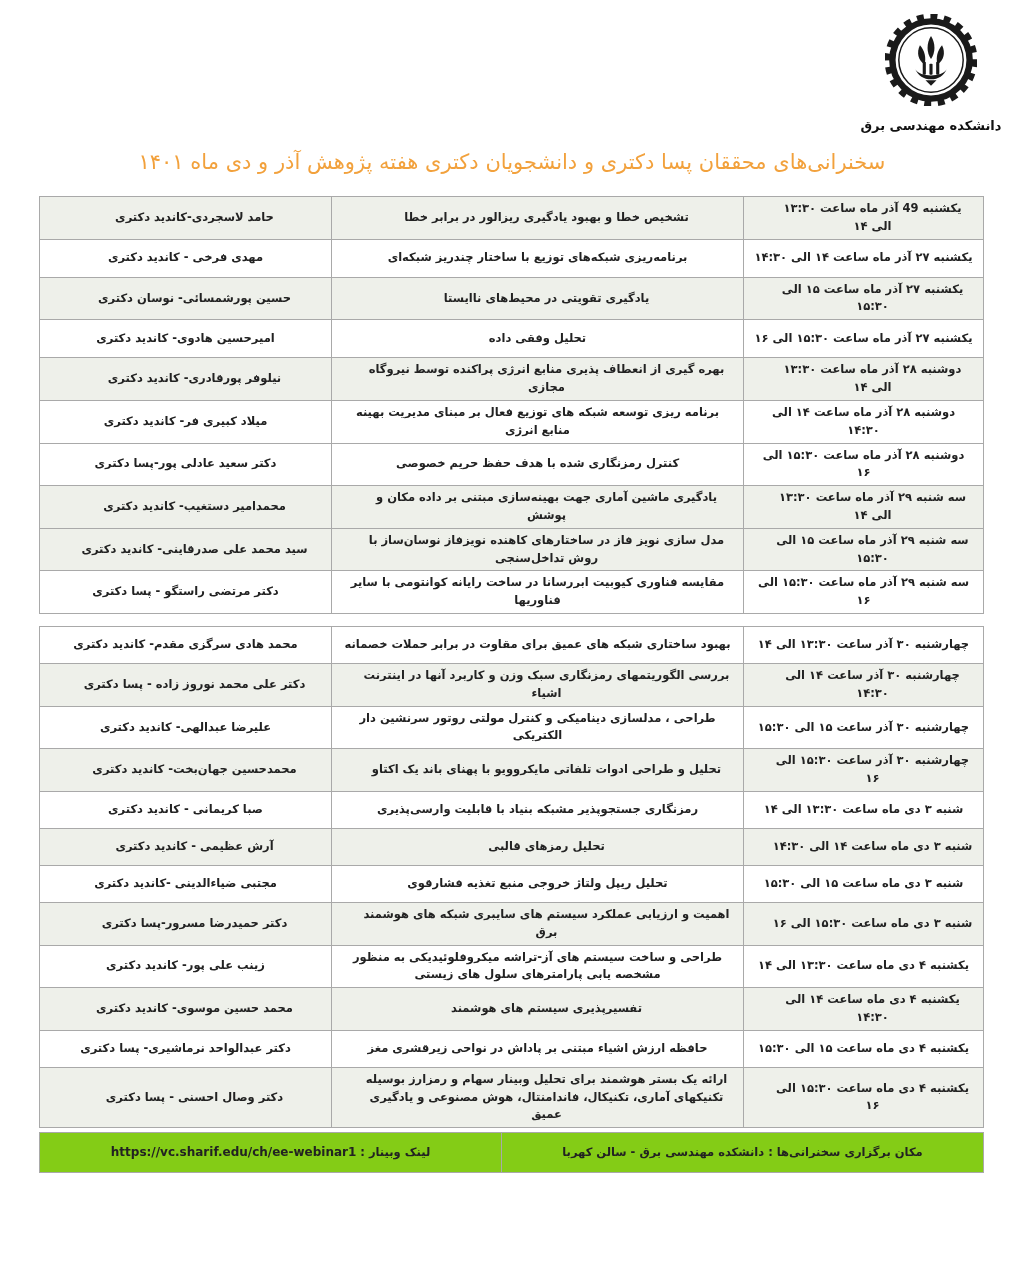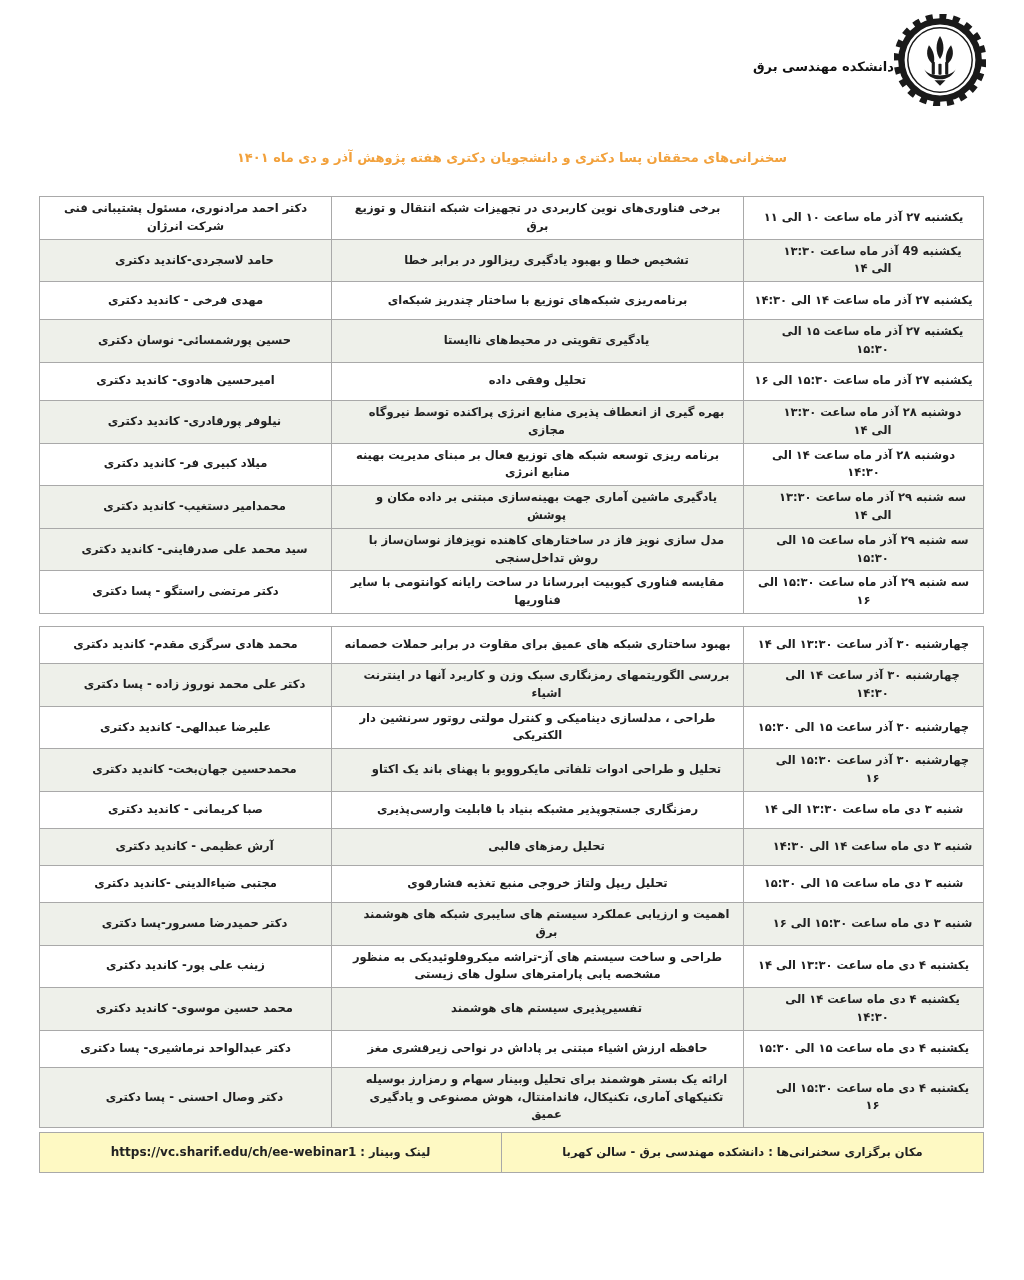--- a/index.html
+++ b/index.html
@@ -2,45 +2,45 @@
 <html dir="rtl" lang="fa"><head>
 <meta charset="utf-8">
 <style>
   * { margin:0; padding:0; box-sizing:border-box; }
   html,body { width:1024px; height:1280px; background:#ffffff;
     font-family:"DejaVu Sans", sans-serif; }
   body { position:relative; direction:rtl; }
 
   
   .logo-block { position:absolute; top:14px; right:38px; width:110px;
-    display:flex; flex-direction:row; align-items:center; }
+    display:flex; flex-direction:column; align-items:center; }
   .logo-block svg { width:92px; height:92px; }
   .org-name { margin-top:8px; font-size:13px; font-weight:bold; color:#111;
     white-space:nowrap; }
 
   .page-title { position:absolute; top:150px; right:0; left:0;
-    text-align:center; font-size:13px; font-weight:bold; color:#f2a13c; }
+    text-align:center; font-size:21px; font-weight:normal; color:#f2a13c; }
 
   
   .content { position:absolute; top:196px; right:40px; width:944px; }
   table { width:100%; border-collapse:collapse; table-layout:fixed; }
   td { border:1px solid #a9a9a9; font-size:11.5px; font-weight:bold;
     color:#222; text-align:center; vertical-align:middle; padding:3px 10px;
     line-height:1.55; }
   .t1 td { height:38px; }
   .t2 td { height:37px;margin-top:27px; }
   tr.shaded td { background:#eef0ea;padding-left:28px; }
   .col-date  { width:240px; }
   .col-title { width:412px; }
   .col-speaker { width:292px; }
   .t2 { margin-top:12px; }
 
   
   .footer-table { margin-top:4px; }
-  .footer-table td { height:40px; background:#fef9c3; }
+  .footer-table td { height:40px; background:#84cc16; }
   .col-location { width:482px; }
   .col-link { width:462px; }
   .webinar-url { direction:ltr; unicode-bidi:embed; font-size:12px; }
 </style>
 </head>
 <body>
 
 <div class="logo-block">
   <span>
     <svg viewBox="0 0 100 100" aria-hidden="true">
@@ -65,25 +65,20 @@
 <div class="page-title">سخنرانی‌های محققان پسا دکتری و دانشجویان دکتری هفته پژوهش آذر و دی ماه ۱۴۰۱</div>
 
 <div class="content">
   <table class="t1">
     <colgroup>
         <col class="col-date">
         <col class="col-title">
         <col class="col-speaker">
       </colgroup>
     <tbody>
-        <tr>
-          <td>یکشنبه ۲۷ آذر ماه ساعت ۱۰ الی ۱۱</td>
-          <td>برخی فناوری‌های نوین کاربردی در تجهیزات شبکه انتقال و توزیع برق</td>
-          <td>دکتر احمد مرادنوری، مسئول پشتیبانی فنی شرکت انرژان</td>
-        </tr>
         <tr class="shaded">
           <td>یکشنبه 49 آذر ماه ساعت ۱۳:۳۰ الی ۱۴</td>
           <td>تشخیص خطا و بهبود یادگیری ریزالور در برابر خطا</td>
           <td>حامد لاسجردی-کاندید دکتری</td>
         </tr>
         <tr>
           <td>یکشنبه ۲۷ آذر ماه ساعت ۱۴ الی ۱۴:۳۰</td>
           <td>برنامه‌ریزی شبکه‌های توزیع با ساختار چندریز شبکه‌ای</td>
           <td>مهدی فرخی - کاندید دکتری</td>
         </tr>
@@ -99,20 +94,25 @@
         </tr>
         <tr class="shaded">
           <td>دوشنبه ۲۸ آذر ماه ساعت ۱۳:۳۰ الی ۱۴</td>
           <td>بهره گیری از انعطاف پذیری منابع انرژی پراکنده توسط نیروگاه مجازی</td>
           <td>نیلوفر پورقادری- کاندید دکتری</td>
         </tr>
         <tr>
           <td>دوشنبه ۲۸ آذر ماه ساعت ۱۴ الی ۱۴:۳۰</td>
           <td>برنامه ریزی توسعه شبکه های توزیع فعال بر مبنای مدیریت بهینه منابع انرژی</td>
           <td>میلاد کبیری فر- کاندید دکتری</td>
+        </tr>
+        <tr>
+          <td>دوشنبه ۲۸ آذر ماه ساعت ۱۵:۳۰ الی ۱۶</td>
+          <td>کنترل رمزنگاری شده با هدف حفظ حریم خصوصی</td>
+          <td>دکتر سعید عادلی پور-پسا دکتری</td>
         </tr>
         <tr class="shaded">
           <td>سه شنبه ۲۹ آذر ماه ساعت ۱۳:۳۰ الی ۱۴</td>
           <td>یادگیری ماشین آماری جهت بهینه‌سازی مبتنی بر داده مکان و پوشش</td>
           <td>محمدامیر دستغیب- کاندید دکتری</td>
         </tr>
         <tr class="shaded">
           <td>سه شنبه ۲۹ آذر ماه ساعت ۱۵ الی ۱۵:۳۰</td>
           <td>مدل سازی نویز فاز در ساختارهای کاهنده نویزفاز نوسان‌ساز با روش تداخل‌سنجی</td>
           <td>سید محمد علی صدرقاینی- کاندید دکتری</td>

